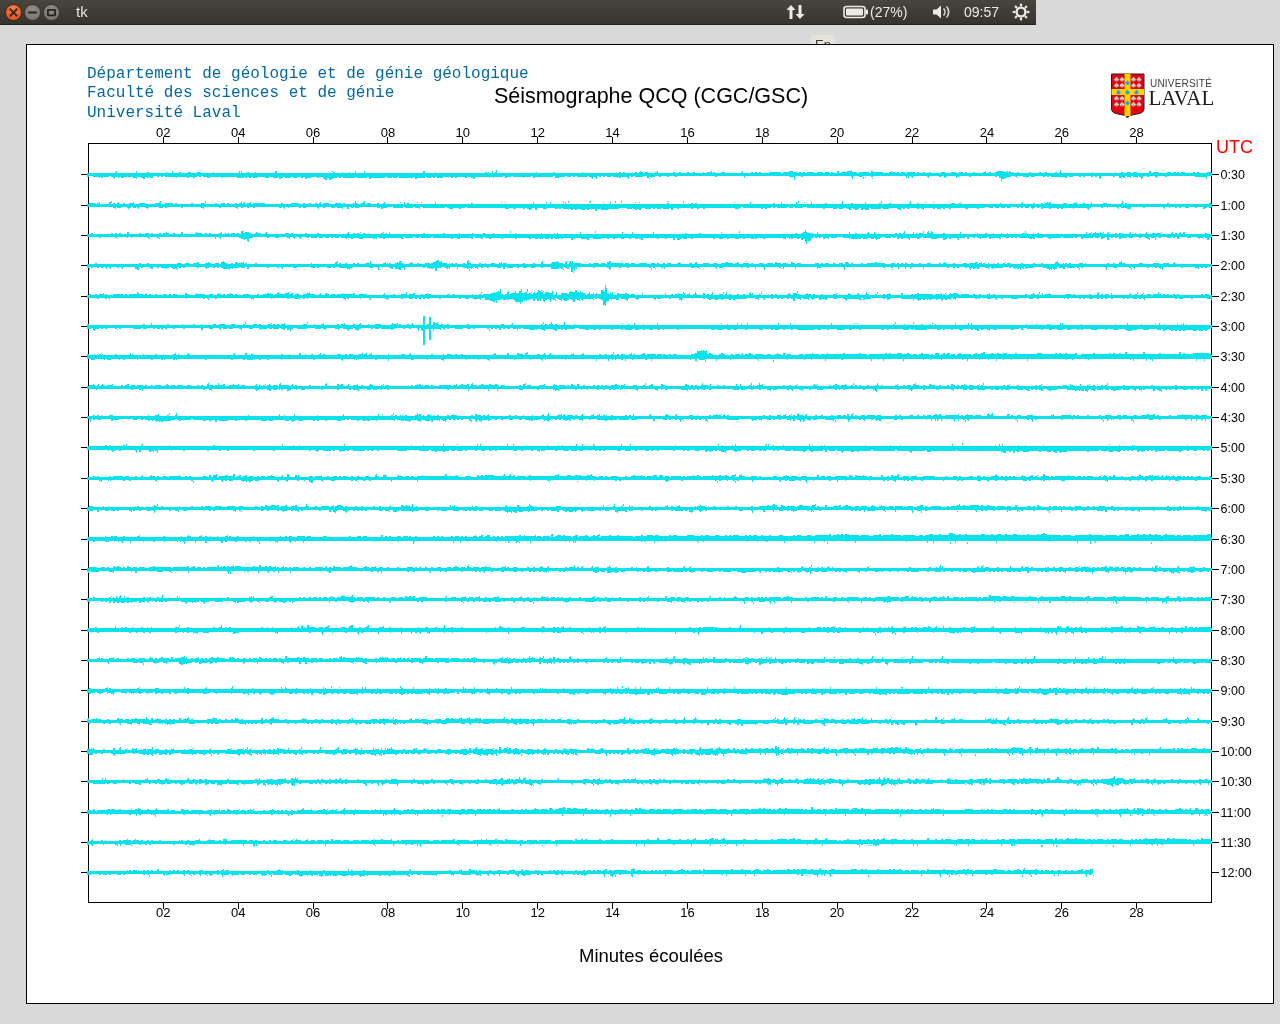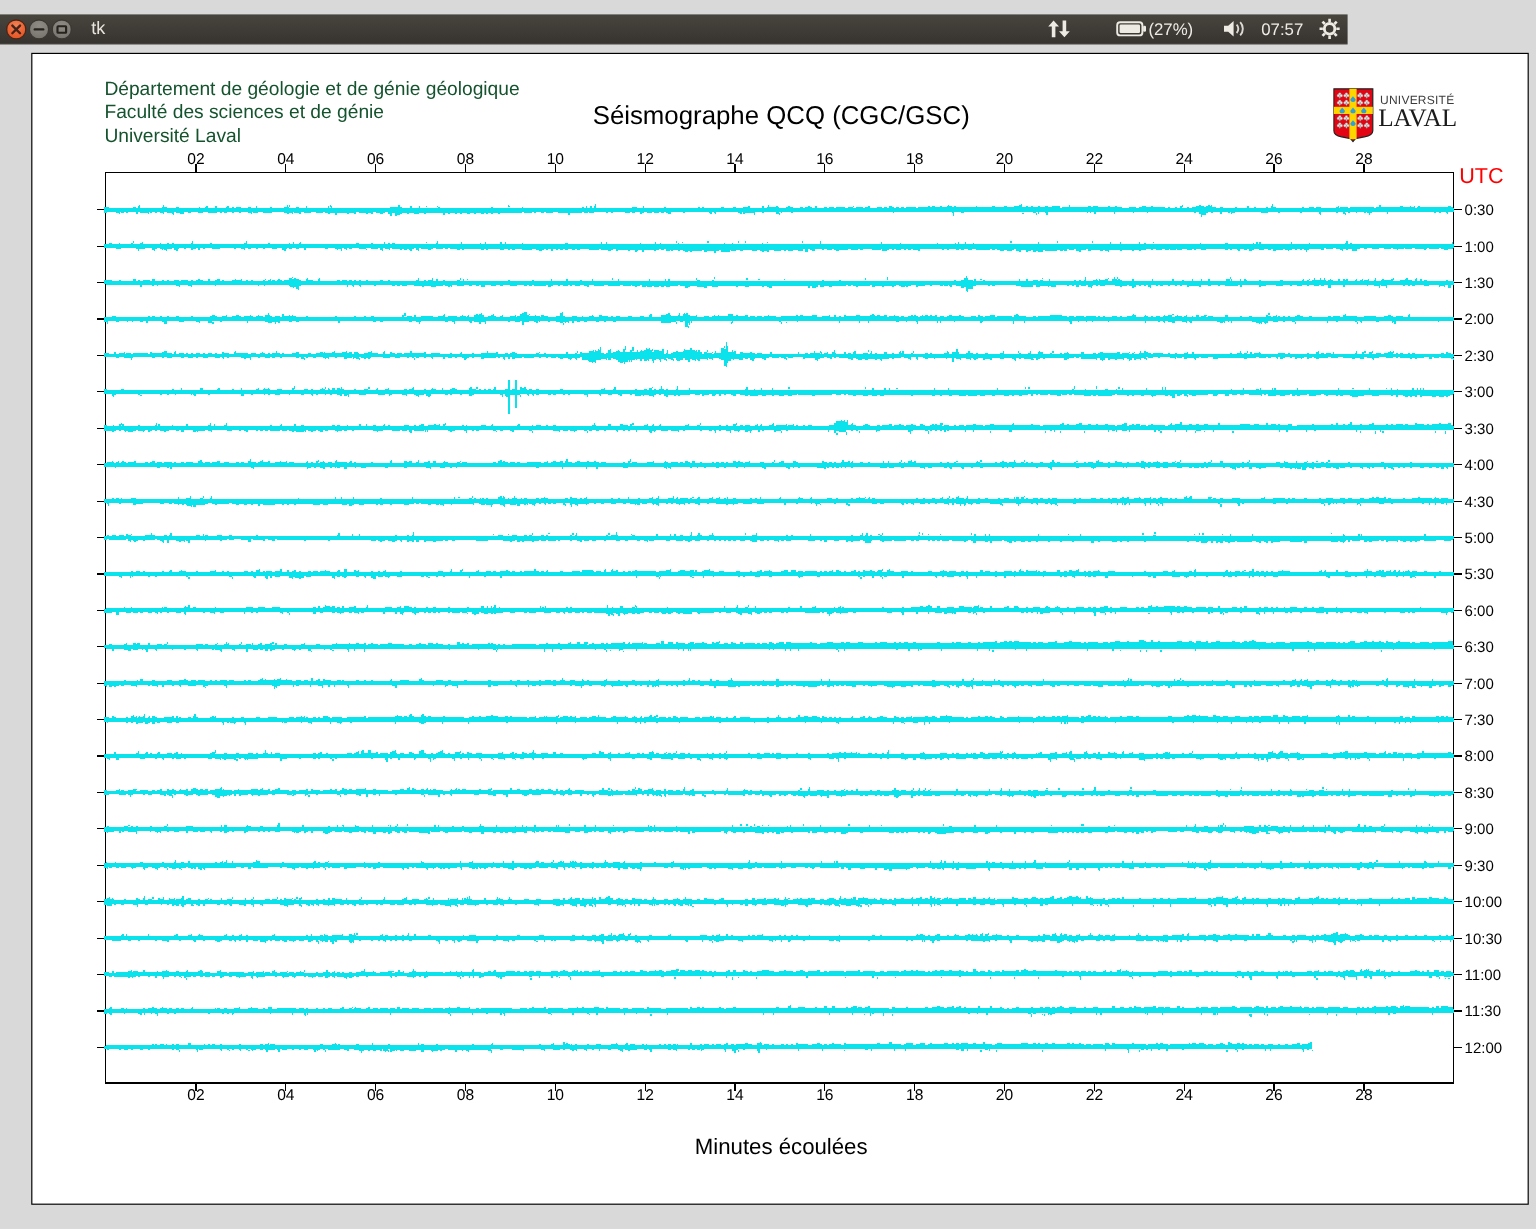--- a/index.html
+++ b/index.html
@@ -1,27 +1,27 @@
 <!DOCTYPE html>
 <html><head>
 <meta charset="utf-8">
 <style>
   html,body{margin:0;padding:0;width:1280px;height:1024px;overflow:hidden;background:#D9D9D9;font-family:"Liberation Sans",sans-serif;}
-  #topbar{position:absolute;left:0;top:12px;width:1123px;height:24px;background:linear-gradient(#48453F,#373430);border-bottom:1px solid #262420;}
+  #topbar{position:absolute;left:0;top:0;width:1036px;height:24px;background:linear-gradient(#48453F,#373430);border-bottom:1px solid #262420;}
   .btn{position:absolute;top:4px;width:15px;height:15px;border-radius:50%;}
   #closeb{left:5px;background:radial-gradient(circle at 50% 30%,#F28455 0%,#EC6435 50%,#E2511F 100%);border:1px solid #4A2515;}
   #minb{left:24px;}
   #maxb{left:43px;}
   .gbtn{background:radial-gradient(circle at 50% 30%,#8F8C86 0%,#817E78 55%,#716E67 100%);border:1px solid #3B3833;}
   #wtitle{position:absolute;left:76px;top:0;height:24px;line-height:24px;color:#E9E5DD;font-size:15px;}
   #tray{position:absolute;right:0;top:0;height:24px;color:#EDEAE4;font-size:14px;}
   .tri{position:absolute;top:0;height:24px;line-height:24px;}
   #window{position:absolute;left:26px;top:44px;width:1246px;height:958px;background:#FFFFFF;border:1px solid #000;}
   #plotsvg{position:absolute;left:0;top:0;width:1280px;height:1024px;}
-  #hdrtext{position:absolute;left:87px;top:64.5px;font-size:16px;line-height:19.5px;color:#14532d;}
+  #hdrtext{position:absolute;left:87px;top:64.5px;font-size:16px;line-height:19.5px;color:#0369a1;font-family:Liberation Mono, monospace;}
   #title{position:absolute;left:0px;top:84px;width:1302px;text-align:center;font-size:21.5px;color:#000;}
   #logo{position:absolute;left:1111px;top:73px;}
 </style>
 </head>
 <body>
 <div id="topbar">
   <div id="closeb" class="btn"><svg width="15" height="15" viewBox="0 0 15 15">
         <path d="M4.3 4.3L10.7 10.7M10.7 4.3L4.3 10.7" stroke="#46241A" stroke-width="2" fill="none" stroke-linecap="round"></path>
       </svg></div>
   <div id="minb" class="btn gbtn"><svg width="15" height="15" viewBox="0 0 15 15">
@@ -42,21 +42,21 @@
     <svg class="tri" style="left:-193px" width="27" height="24" viewBox="0 0 27 24">
         <rect x="1" y="6.5" width="21" height="11" rx="2.5" fill="none" stroke="#EDEAE4" stroke-width="1.6"></rect>
         <rect x="3" y="8.5" width="17" height="7" rx="1" fill="#EDEAE4"></rect>
         <rect x="22.6" y="9.5" width="2.4" height="5" rx="1" fill="#EDEAE4"></rect>
       </svg>
     <div class="tri" style="left:-166px">(27%)</div>
     <svg class="tri" style="left:-106px" width="22" height="24" viewBox="0 0 22 24">
         <path d="M3 9.5v5h3.5l4.5 4v-13l-4.5 4z" fill="#EDEAE4"></path>
         <path d="M13.5 8.5a5 5 0 010 7M16.5 6.5a8 8 0 010 11" stroke="#EDEAE4" stroke-width="1.6" fill="none" opacity="0.9"></path>
       </svg>
-    <div class="tri" style="left:-72px">07:57</div>
+    <div class="tri" style="left:-72px">09:57</div>
     <svg class="tri" style="left:-25px" width="20" height="24" viewBox="0 0 20 24">
         <g stroke="#EDEAE4" fill="none">
           <circle cx="10" cy="12" r="4.4" stroke-width="2.4"></circle>
           <g stroke-width="2.2">
             <line x1="10" y1="3.6" x2="10" y2="6.4"></line>
             <line x1="10" y1="17.6" x2="10" y2="20.4"></line>
             <line x1="1.6" y1="12" x2="4.4" y2="12"></line>
             <line x1="15.6" y1="12" x2="18.4" y2="12"></line>
             <line x1="4.06" y1="6.06" x2="6.04" y2="8.04"></line>
             <line x1="13.96" y1="15.96" x2="15.94" y2="17.94"></line>

